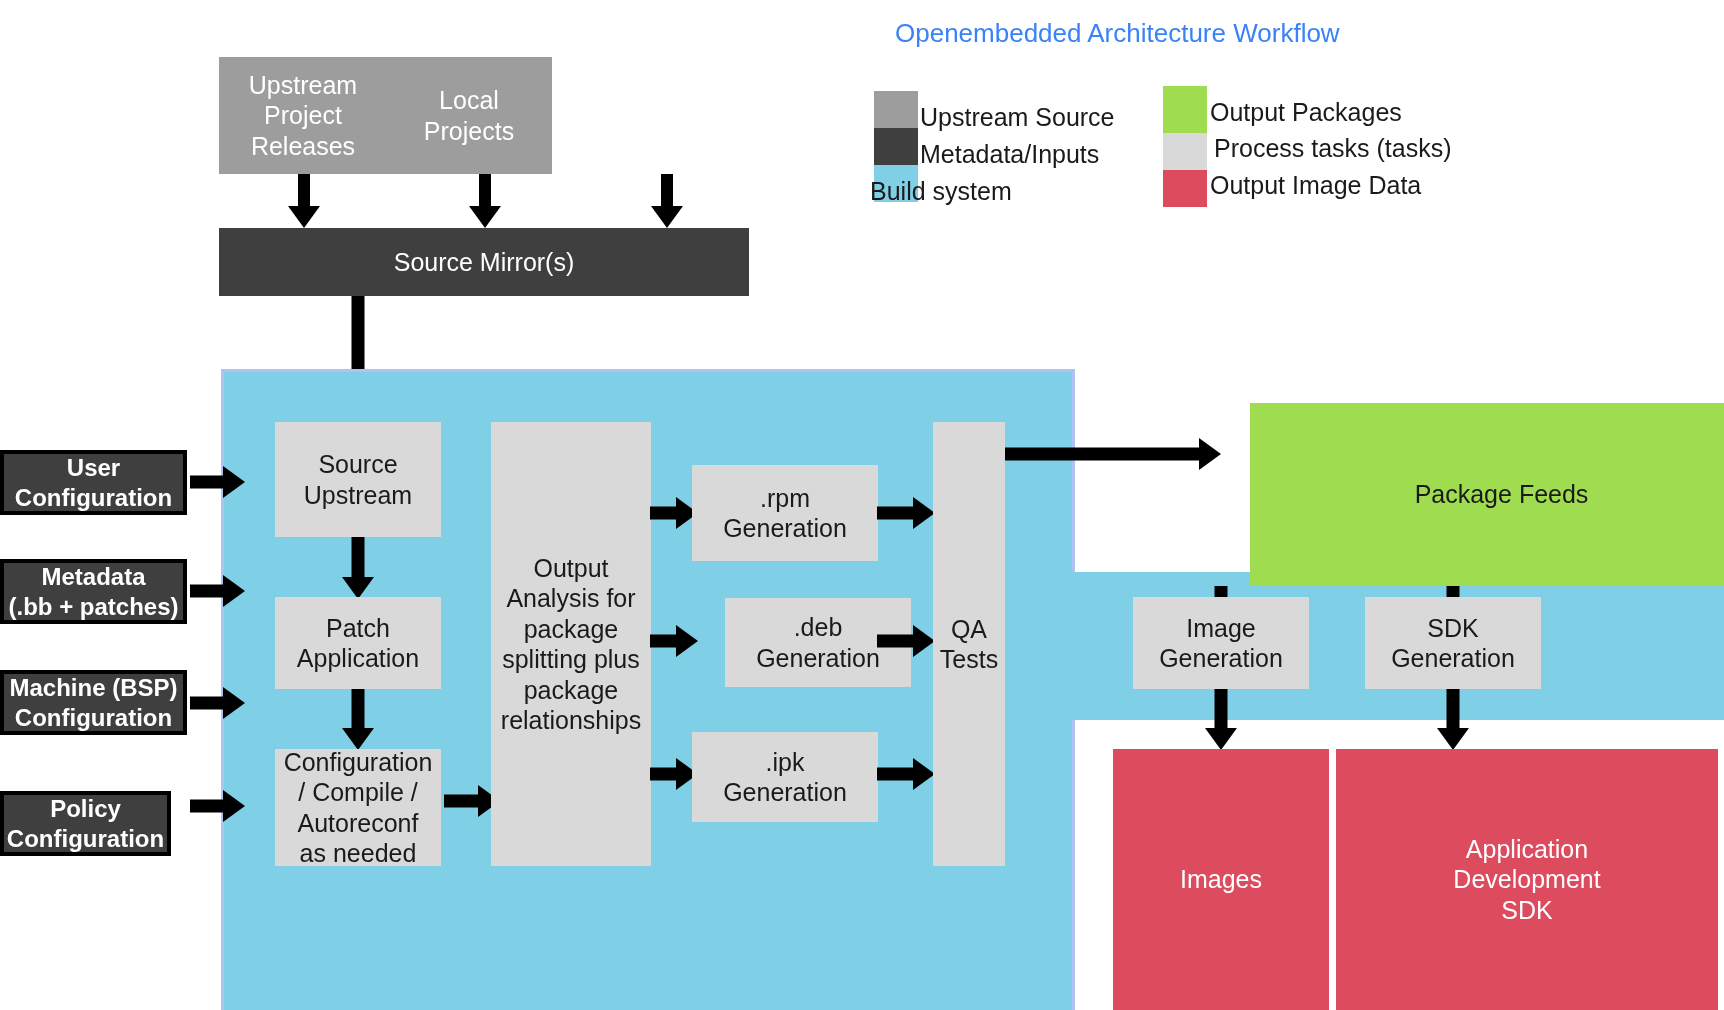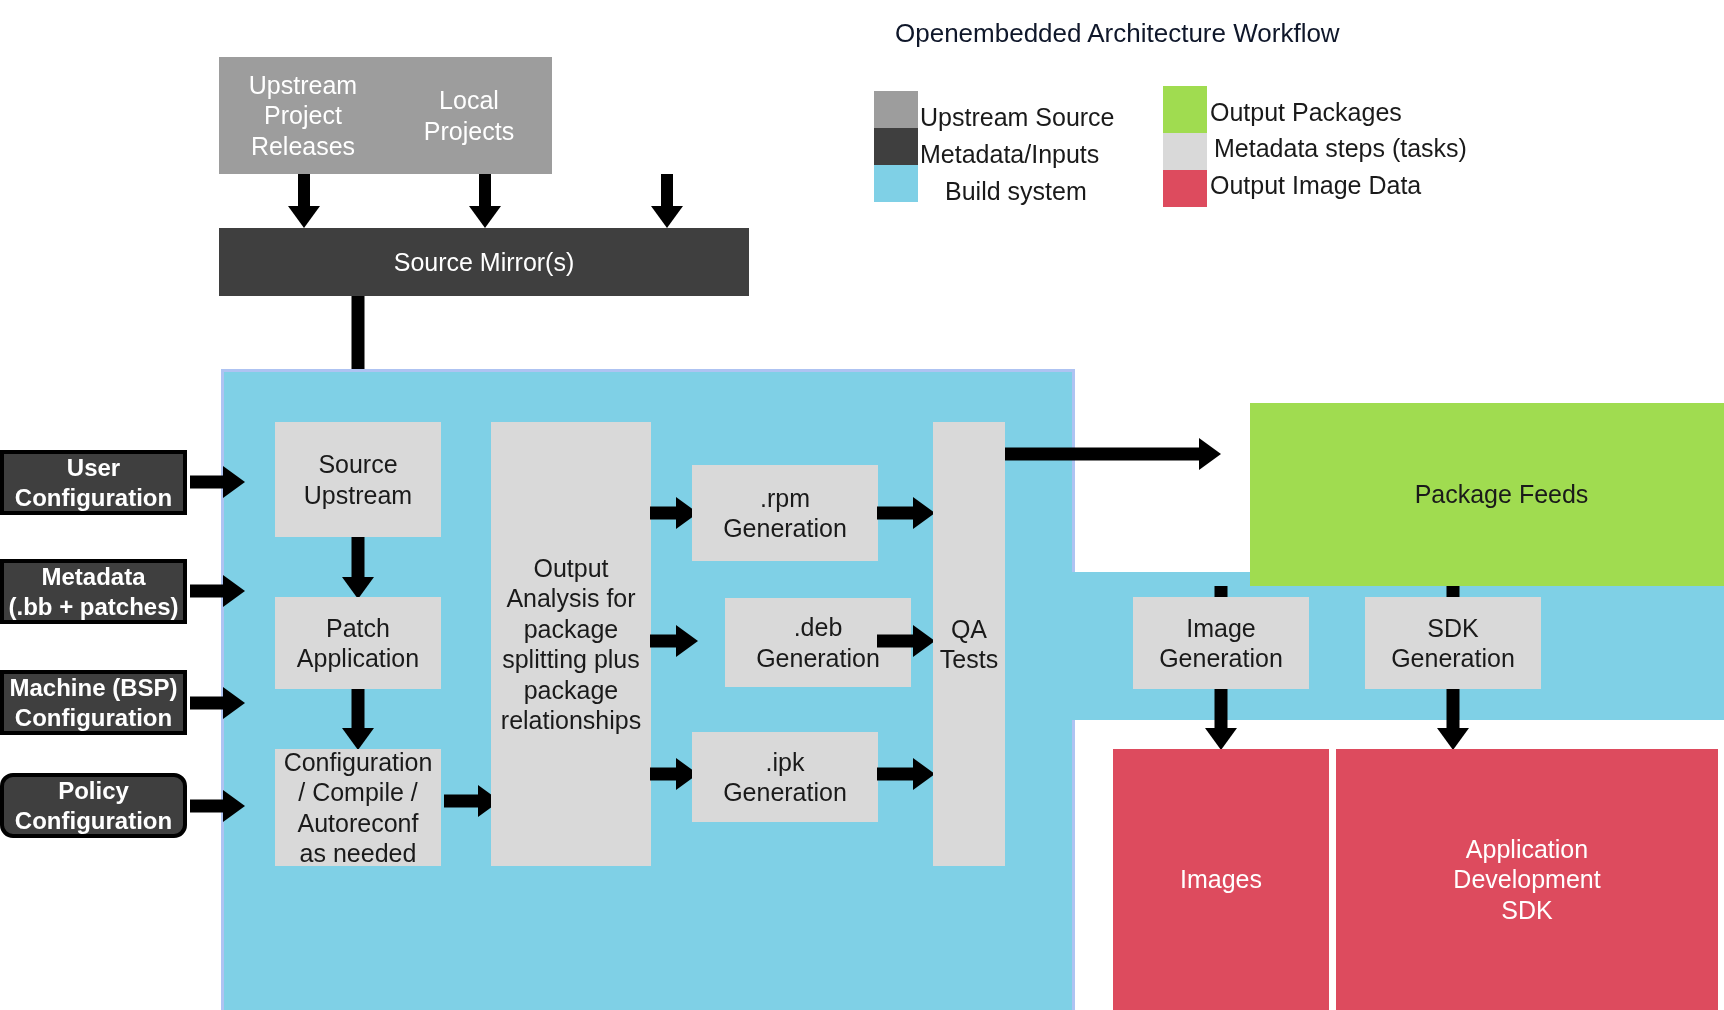--- a/index.html
+++ b/index.html
@@ -106,21 +106,21 @@
     border-bottom: 16px solid transparent;
     border-left: 22px solid #000000;
   }
 
   
   #chart-title {
     position: absolute;
     left: 895px;
     top: 18px;
     font-size: 26px;
-    color: #0f172a;
+    color: #3b82f6;
     white-space: nowrap;
   }
   .legend-swatch { position: absolute; }
   .legend-label {
     position: absolute;
     font-size: 25px;
     color: #1a1a1a;
     white-space: nowrap;
   }
 </style>
@@ -131,27 +131,27 @@
 
   <div id="chart-title">Openembedded Architecture Workflow</div>
 
   <div class="legend-swatch" style="left:874px; top:91px; width:44px; height:37px; background:#9d9d9d;"></div>
   <div class="legend-label" style="left:920px; top:103px;">Upstream Source</div>
 
   <div class="legend-swatch" style="left:874px; top:128px; width:44px; height:37px; background:#3f3f3f;"></div>
   <div class="legend-label" style="left:920px; top:140px;">Metadata/Inputs</div>
 
   <div class="legend-swatch" style="left:874px; top:165px; width:44px; height:37px; background:#7fd0e6;"></div>
-  <div class="legend-label" style="left:945px; top:177px;text-align:center;">Build system</div>
+  <div class="legend-label" style="left:870px; top:177px;text-align:center;">Build system</div>
 
   <div class="legend-swatch" style="left:1163px; top:86px; width:44px; height:47px; background:#a0dc50;"></div>
   <div class="legend-label" style="left:1210px; top:98px;">Output Packages</div>
 
   <div class="legend-swatch" style="left:1163px; top:133px; width:44px; height:37px; background:#d9d9d9;"></div>
-  <div class="legend-label" style="left:1214px; top:134px;">Metadata steps (tasks)</div>
+  <div class="legend-label" style="left:1214px; top:134px;">Process tasks (tasks)</div>
 
   <div class="legend-swatch" style="left:1163px; top:170px; width:44px; height:37px; background:#dd4b5e;"></div>
   <div class="legend-label" style="left:1210px; top:171px;">Output Image Data</div>
 
   <div class="box upstream" style="left:219px; top:57px; width:168px; height:117px;">Upstream
 Project
 Releases</div>
   <div class="box upstream" style="left:386px; top:57px; width:166px; height:117px;">Local
 Projects</div>
 
@@ -195,21 +195,21 @@
       <div class="head"></div>
   </div>
 
   <div class="box metadata-in" style="left:0px; top:670px; width:187px; height:65px;">Machine (BSP)
 Configuration</div>
   <div class="arrow arrow-right" style="left:190px; top:686px; width:55px; height:34px;">
     <div class="shaft" style="height:13px; width:36px;"></div>
       <div class="head"></div>
   </div>
 
-  <div class="box metadata-in" style="left:0px; top:773px; width:187px; height:65px;border-radius:13px;">Policy
+  <div class="box metadata-in" style="left:0px; top:791px; width:171px; height:65px;">Policy
 Configuration</div>
   <div class="arrow arrow-right" style="left:190px; top:789px; width:55px; height:34px;">
     <div class="shaft" style="height:13px; width:36px;"></div>
       <div class="head"></div>
   </div>
 
   <div class="box task" style="left:275px; top:422px; width:166px; height:115px;">Source
 Upstream</div>
 
   <div class="arrow arrow-down" style="left:341px; top:537px; width:34px; height:62px;">

